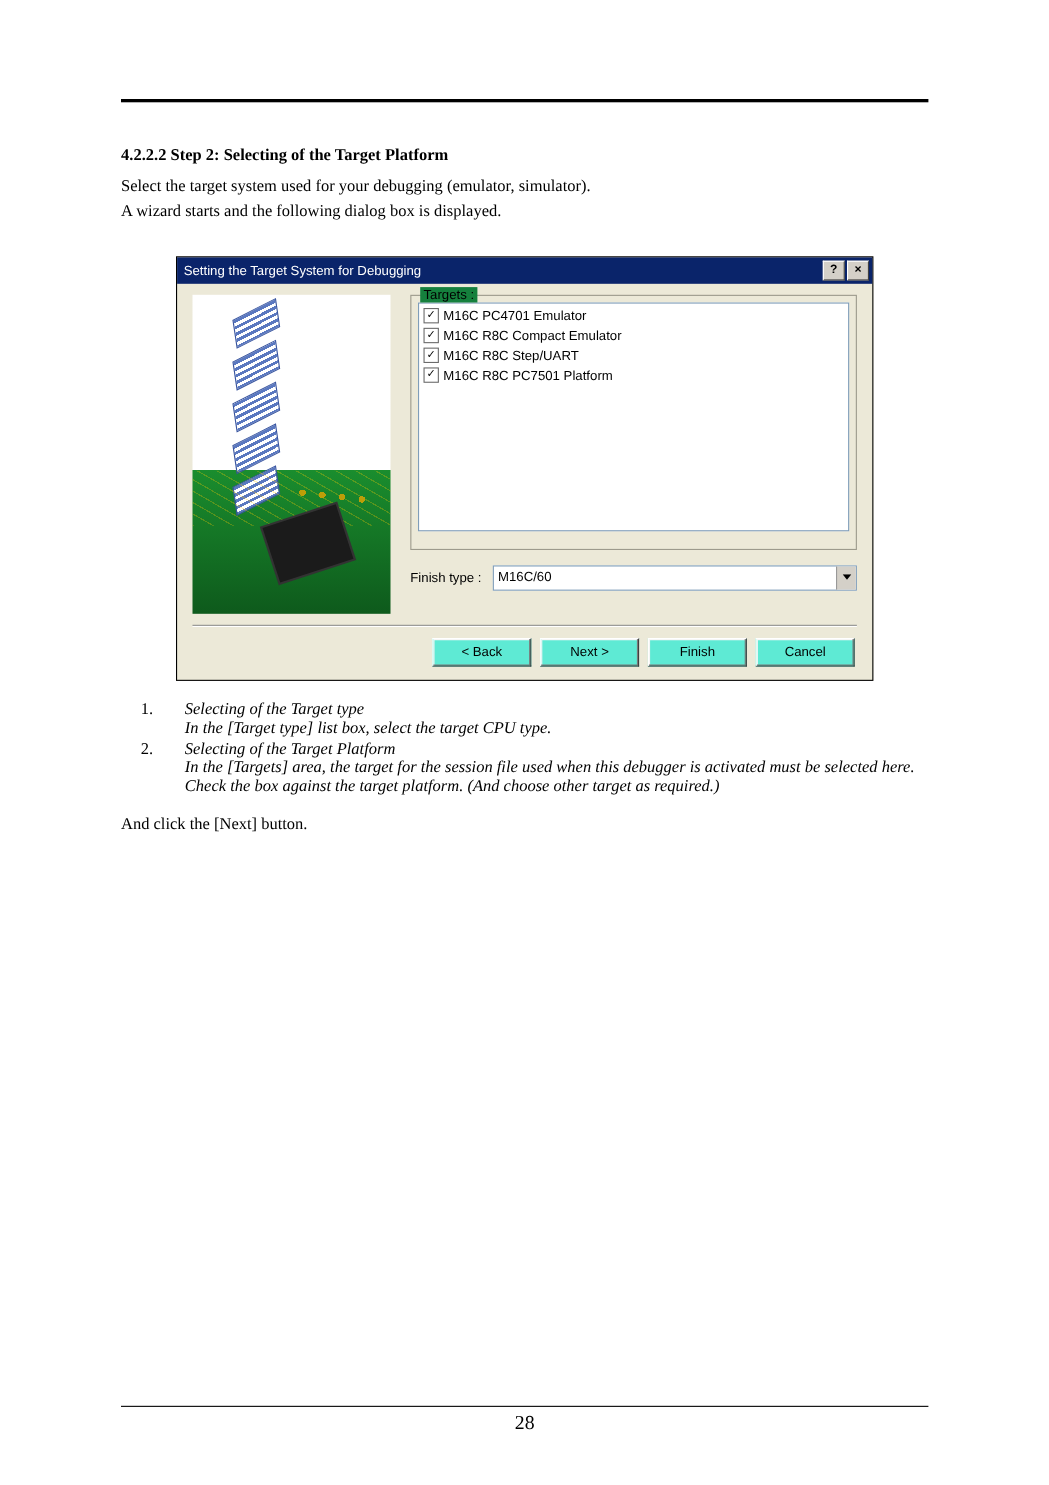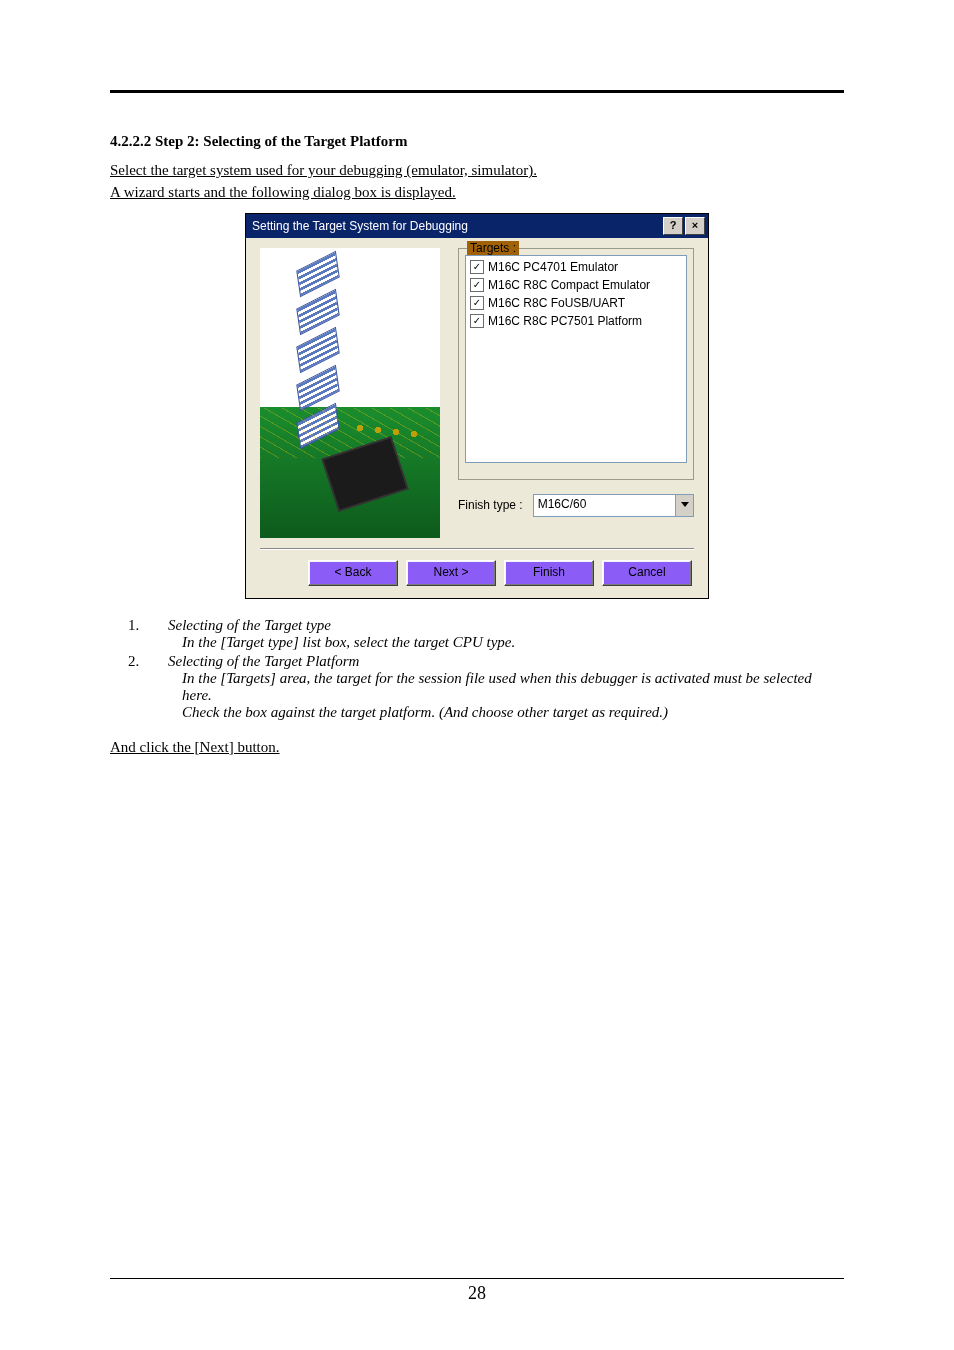--- a/index.html
+++ b/index.html
@@ -22,27 +22,26 @@
     margin-bottom: 40px;
   }
   .heading {
     font-weight: bold;
     margin: 10px 0 10px 0;
     font-size: 15px;
   }
   .body-text {
     margin: 2px 0;
     line-height: 1.35;
-    text-decoration: underline;
   }
 
   
   .dialog-wrap {
-    margin: 10px auto 18px auto;
-    width: 464px;
+    margin: 30px auto 18px auto;
+    width: 634px;
   }
   .dialog {
     border: 1px solid #000;
     background: #ece9d8;
     font-family: Tahoma, Arial, sans-serif;
     font-size: 12px;
     color: #000;
   }
   .titlebar {
     background: #0a246a;
@@ -128,21 +127,21 @@
     border: 1px solid #9c9a8c;
     padding: 6px 6px 10px 6px;
     position: relative;
     height: 232px;
     box-sizing: border-box;
   }
   .legend {
     position: absolute;
     top: -8px;
     left: 8px;
-    background: #a16207;
+    background: #15803d;
     padding: 0 3px;
     font-size: 12px;
   }
   .targets-list {
     background: #fff;
     border: 1px solid #7f9db9;
     height: 208px;
     padding: 2px 4px;
     box-sizing: border-box;
     overflow: hidden;
@@ -202,21 +201,21 @@
   }
   .btn-row {
     display: flex;
     justify-content: flex-end;
     gap: 8px;
     padding: 0 2px 4px 0;
   }
   .win-btn {
     width: 88px;
     height: 24px;
-    background: #8b5cf6;
+    background: #5eead4;
     border: 1px solid #404040;
     border-top-color: #fff;
     border-left-color: #fff;
     box-shadow: inset -1px -1px 0 #7a7a7a, inset 1px 1px 0 #f5f5f5;
     font-family: Tahoma, Arial, sans-serif;
     font-size: 12px;
     text-align: center;
     line-height: 22px;
   }
 
@@ -234,21 +233,20 @@
     flex: none;
   }
   .num-item .content {
     flex: 1;
     font-style: italic;
   }
   .num-item .content .title-line {
   }
   .num-item .content .body-line {
     margin-top: 0;
-    margin-left: 14px;
   }
 
   .footer {
     position: absolute;
     left: 110px;
     right: 110px;
     bottom: 46px;
   }
   .footer-rule {
     border-top: 1px solid #000;
@@ -296,21 +294,21 @@
                 <div class="chk-row">
                   <span class="chkbox">✓</span>
                   <span>M16C PC4701 Emulator</span>
                 </div>
                 <div class="chk-row">
                   <span class="chkbox">✓</span>
                   <span>M16C R8C Compact Emulator</span>
                 </div>
                 <div class="chk-row">
                   <span class="chkbox">✓</span>
-                  <span>M16C R8C FoUSB/UART</span>
+                  <span>M16C R8C Step/UART</span>
                 </div>
                 <div class="chk-row">
                   <span class="chkbox">✓</span>
                   <span>M16C R8C PC7501 Platform</span>
                 </div>
               </div>
             </div>
             <div class="tt-row">
               <span class="tt-label">Finish type :</span>
               <div class="combo">

